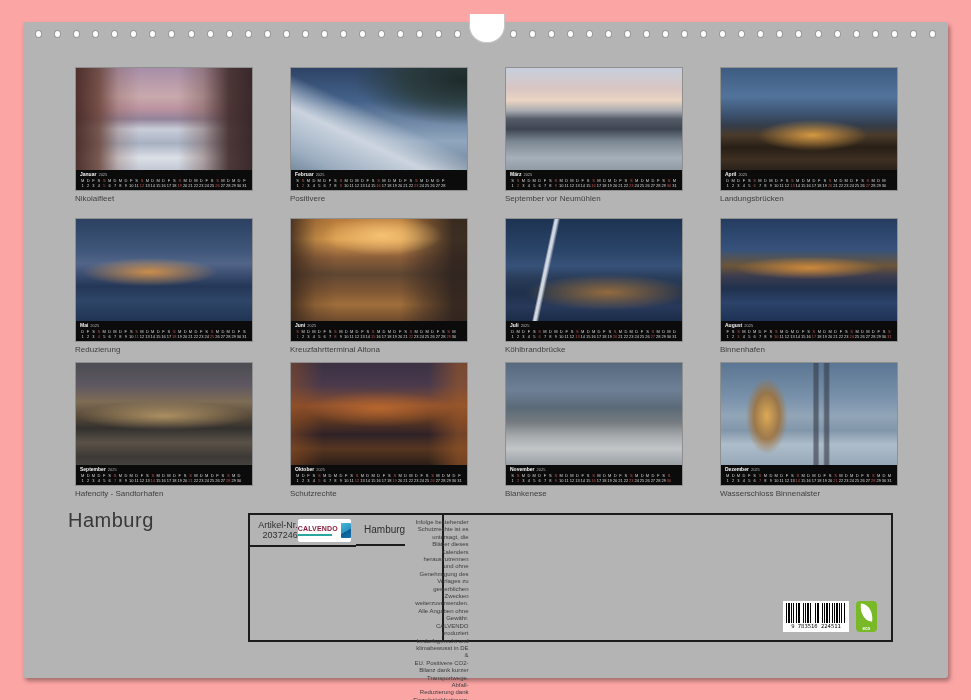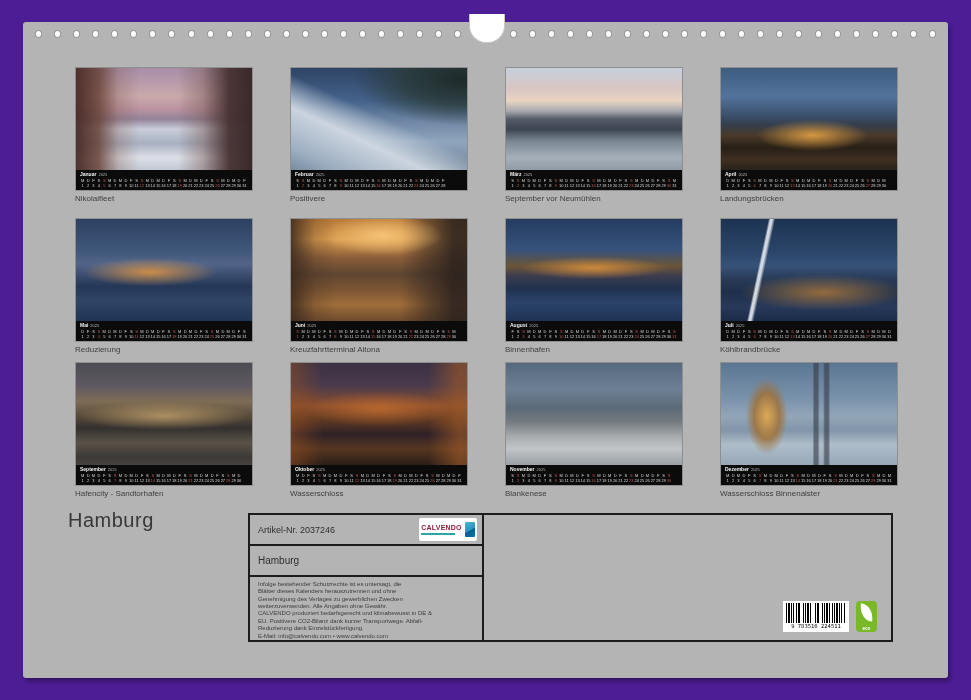--- a/index.html
+++ b/index.html
@@ -1,16 +1,16 @@
 <!DOCTYPE html>
 <html><head>
 <meta charset="utf-8">
 <style>
   html,body{margin:0;padding:0;background:#ffffff;}
-  .page{position:relative;width:971px;height:700px;background:#4c1d95;overflow:hidden;
+  .page{position:relative;width:971px;height:700px;background:#fca5a5;overflow:hidden;
         font-family:"Liberation Sans",sans-serif;color:#3e3e3e;}
   .card{position:absolute;left:23px;top:22px;width:925px;height:656px;background:#b4b4b4;
         border-radius:3px;box-shadow:2px 3px 4px rgba(0,0,0,.35);}
   
   .binding{position:absolute;left:12px;right:12px;top:7px;height:10px;display:flex;align-items:center;}
   .holes{flex:1;display:flex;justify-content:space-between;align-items:center;}
   .hole{width:7px;height:8px;border-radius:50%;background:#fff;border:1px solid #979797;box-sizing:border-box;}
   .hanger{position:absolute;left:50%;top:-8px;width:34px;height:28px;margin-left:-17px;background:#ffffff;
           border:1px solid #c7c7c7;border-top:none;border-radius:0 0 17px 17px;}
   .binding-gap{width:48px;}
@@ -38,21 +38,21 @@
   .p8{background:radial-gradient(60% 16% at 50% 48%,rgba(230,150,60,.8) 0%,rgba(0,0,0,0) 70%),linear-gradient(180deg,#253c60 0%,#36527c 30%,#6b5538 46%,#3c3c4e 56%,#20314e 68%,#2c436a 82%,#1d3254 100%);}
   .p9{background:radial-gradient(70% 20% at 50% 52%,rgba(240,200,130,.55) 0%,rgba(0,0,0,0) 70%),linear-gradient(180deg,#4c4c52 0%,#5e5862 22%,#7e6c54 38%,#584a3a 52%,#33302e 64%,#5a5248 78%,#3c3936 92%,#46423e 100%);}
   .p10{background:radial-gradient(60% 25% at 50% 45%,rgba(216,120,48,.6) 0%,rgba(0,0,0,0) 70%),linear-gradient(90deg,rgba(150,80,35,.5) 0%,rgba(0,0,0,0) 18%,rgba(0,0,0,0) 78%,rgba(160,90,40,.6) 95%),linear-gradient(180deg,#3a3144 0%,#4a3a4c 22%,#8a4e2c 42%,#5e3822 56%,#2e2128 70%,#563620 84%,#2b1e18 100%);}
   .p11{background:linear-gradient(180deg,#57697f 0%,#6e8096 26%,#5b6a78 44%,#757b80 58%,#a8abae 72%,#c2c5c8 84%,#9aa0a6 100%);}
   .p12{background:radial-gradient(16% 50% at 26% 52%,rgba(224,170,80,.95) 0%,rgba(160,110,50,.8) 45%,rgba(0,0,0,0) 75%),linear-gradient(90deg,rgba(0,0,0,0) 52%,rgba(52,58,70,.6) 53%,rgba(52,58,70,.6) 55%,rgba(0,0,0,0) 56%,rgba(0,0,0,0) 58%,rgba(52,58,70,.6) 59%,rgba(52,58,70,.6) 61%,rgba(0,0,0,0) 62%),linear-gradient(180deg,#5b7693 0%,#7b93ac 36%,#93a6b8 52%,#8296aa 66%,#aebdca 80%,#97a8b8 100%);}
   
   .title{position:absolute;left:45px;top:487px;font-size:20px;letter-spacing:.5px;color:#383838;}
   
   .infobox{position:absolute;left:225px;top:491px;width:645px;height:129px;border:2px solid #1c1c1c;
            display:flex;box-sizing:border-box;font-size:9px;color:#2e2e2e;}
-  .col-left{width:234px;border-right:2px solid #1c1c1c;display:flex;flex-direction:column;box-sizing:border-box;}
+  .col-left{width:194px;border-right:2px solid #1c1c1c;display:flex;box-sizing:border-box;text-align:right;}
   .row-article{height:32px;border-bottom:2px solid #1c1c1c;display:flex;align-items:center;
                justify-content:space-between;padding:0 5px 0 8px;box-sizing:border-box;}
   .row-title{height:31px;border-bottom:2px solid #1c1c1c;display:flex;align-items:center;
              padding-left:8px;font-size:10px;box-sizing:border-box;}
   .row-legal{flex:1;padding:4px 6px 0 8px;font-size:6px;line-height:7.4px;color:#3c3c3c;white-space:pre-line;}
   .calvendo-logo{width:58px;height:23px;background:#fff;border-radius:2px;display:flex;align-items:center;
                  justify-content:center;gap:3px;}
   .cal-text{display:flex;flex-direction:column;align-items:flex-start;}
   .cal-name{font-size:7px;font-weight:bold;color:#8c1d3c;letter-spacing:.2px;line-height:8px;}
   .cal-tagline{display:block;width:34px;height:2px;background:#2aa7a0;margin-top:1px;}
@@ -575,20 +575,96 @@
                 <span class="sun">29</span>
                 <span>30</span>
               </div>
       </div>
     </div>
     <div class="caption">Kreuzfahrtterminal Altona</div>
   </div>
 
   <div class="thumb">
     <div class="thumb-frame">
+      <div class="photo p7"></div>
+      <div class="strip">
+        <div class="m-label">Juli<span class="yr">2025</span></div>
+        <div class="wd-row">
+                <span>D</span>
+                <span>M</span>
+                <span>D</span>
+                <span>F</span>
+                <span>S</span>
+                <span class="sun">S</span>
+                <span>M</span>
+                <span>D</span>
+                <span>M</span>
+                <span>D</span>
+                <span>F</span>
+                <span>S</span>
+                <span class="sun">S</span>
+                <span>M</span>
+                <span>D</span>
+                <span>M</span>
+                <span>D</span>
+                <span>F</span>
+                <span>S</span>
+                <span class="sun">S</span>
+                <span>M</span>
+                <span>D</span>
+                <span>M</span>
+                <span>D</span>
+                <span>F</span>
+                <span>S</span>
+                <span class="sun">S</span>
+                <span>M</span>
+                <span>D</span>
+                <span>M</span>
+                <span>D</span>
+              </div>
+        <div class="day-row">
+                <span>1</span>
+                <span>2</span>
+                <span>3</span>
+                <span>4</span>
+                <span>5</span>
+                <span class="sun">6</span>
+                <span>7</span>
+                <span>8</span>
+                <span>9</span>
+                <span>10</span>
+                <span>11</span>
+                <span>12</span>
+                <span class="sun">13</span>
+                <span>14</span>
+                <span>15</span>
+                <span>16</span>
+                <span>17</span>
+                <span>18</span>
+                <span>19</span>
+                <span class="sun">20</span>
+                <span>21</span>
+                <span>22</span>
+                <span>23</span>
+                <span>24</span>
+                <span>25</span>
+                <span>26</span>
+                <span class="sun">27</span>
+                <span>28</span>
+                <span>29</span>
+                <span>30</span>
+                <span>31</span>
+              </div>
+      </div>
+    </div>
+    <div class="caption">Köhlbrandbrücke</div>
+  </div>
+
+  <div class="thumb">
+    <div class="thumb-frame">
       <div class="photo p8"></div>
       <div class="strip">
         <div class="m-label">August<span class="yr">2025</span></div>
         <div class="wd-row">
                 <span>F</span>
                 <span>S</span>
                 <span class="sun">S</span>
                 <span>M</span>
                 <span>D</span>
                 <span>M</span>
@@ -651,96 +727,20 @@
                 <span>30</span>
                 <span class="sun">31</span>
               </div>
       </div>
     </div>
     <div class="caption">Binnenhafen</div>
   </div>
 
   <div class="thumb">
     <div class="thumb-frame">
-      <div class="photo p7"></div>
-      <div class="strip">
-        <div class="m-label">Juli<span class="yr">2025</span></div>
-        <div class="wd-row">
-                <span>D</span>
-                <span>M</span>
-                <span>D</span>
-                <span>F</span>
-                <span>S</span>
-                <span class="sun">S</span>
-                <span>M</span>
-                <span>D</span>
-                <span>M</span>
-                <span>D</span>
-                <span>F</span>
-                <span>S</span>
-                <span class="sun">S</span>
-                <span>M</span>
-                <span>D</span>
-                <span>M</span>
-                <span>D</span>
-                <span>F</span>
-                <span>S</span>
-                <span class="sun">S</span>
-                <span>M</span>
-                <span>D</span>
-                <span>M</span>
-                <span>D</span>
-                <span>F</span>
-                <span>S</span>
-                <span class="sun">S</span>
-                <span>M</span>
-                <span>D</span>
-                <span>M</span>
-                <span>D</span>
-              </div>
-        <div class="day-row">
-                <span>1</span>
-                <span>2</span>
-                <span>3</span>
-                <span>4</span>
-                <span>5</span>
-                <span class="sun">6</span>
-                <span>7</span>
-                <span>8</span>
-                <span>9</span>
-                <span>10</span>
-                <span>11</span>
-                <span>12</span>
-                <span class="sun">13</span>
-                <span>14</span>
-                <span>15</span>
-                <span>16</span>
-                <span>17</span>
-                <span>18</span>
-                <span>19</span>
-                <span class="sun">20</span>
-                <span>21</span>
-                <span>22</span>
-                <span>23</span>
-                <span>24</span>
-                <span>25</span>
-                <span>26</span>
-                <span class="sun">27</span>
-                <span>28</span>
-                <span>29</span>
-                <span>30</span>
-                <span>31</span>
-              </div>
-      </div>
-    </div>
-    <div class="caption">Köhlbrandbrücke</div>
-  </div>
-
-  <div class="thumb">
-    <div class="thumb-frame">
       <div class="photo p9"></div>
       <div class="strip">
         <div class="m-label">September<span class="yr">2025</span></div>
         <div class="wd-row">
                 <span>M</span>
                 <span>D</span>
                 <span>M</span>
                 <span>D</span>
                 <span>F</span>
                 <span>S</span>
@@ -872,21 +872,21 @@
                 <span>25</span>
                 <span class="sun">26</span>
                 <span>27</span>
                 <span>28</span>
                 <span>29</span>
                 <span>30</span>
                 <span>31</span>
               </div>
       </div>
     </div>
-    <div class="caption">Wasserschloss</div>
+    <div class="caption">Schutzrechte</div>
   </div>
 
   <div class="thumb">
     <div class="thumb-frame">
       <div class="photo p11"></div>
       <div class="strip">
         <div class="m-label">November<span class="yr">2025</span></div>
         <div class="wd-row">
                 <span>S</span>
                 <span class="sun">S</span>

